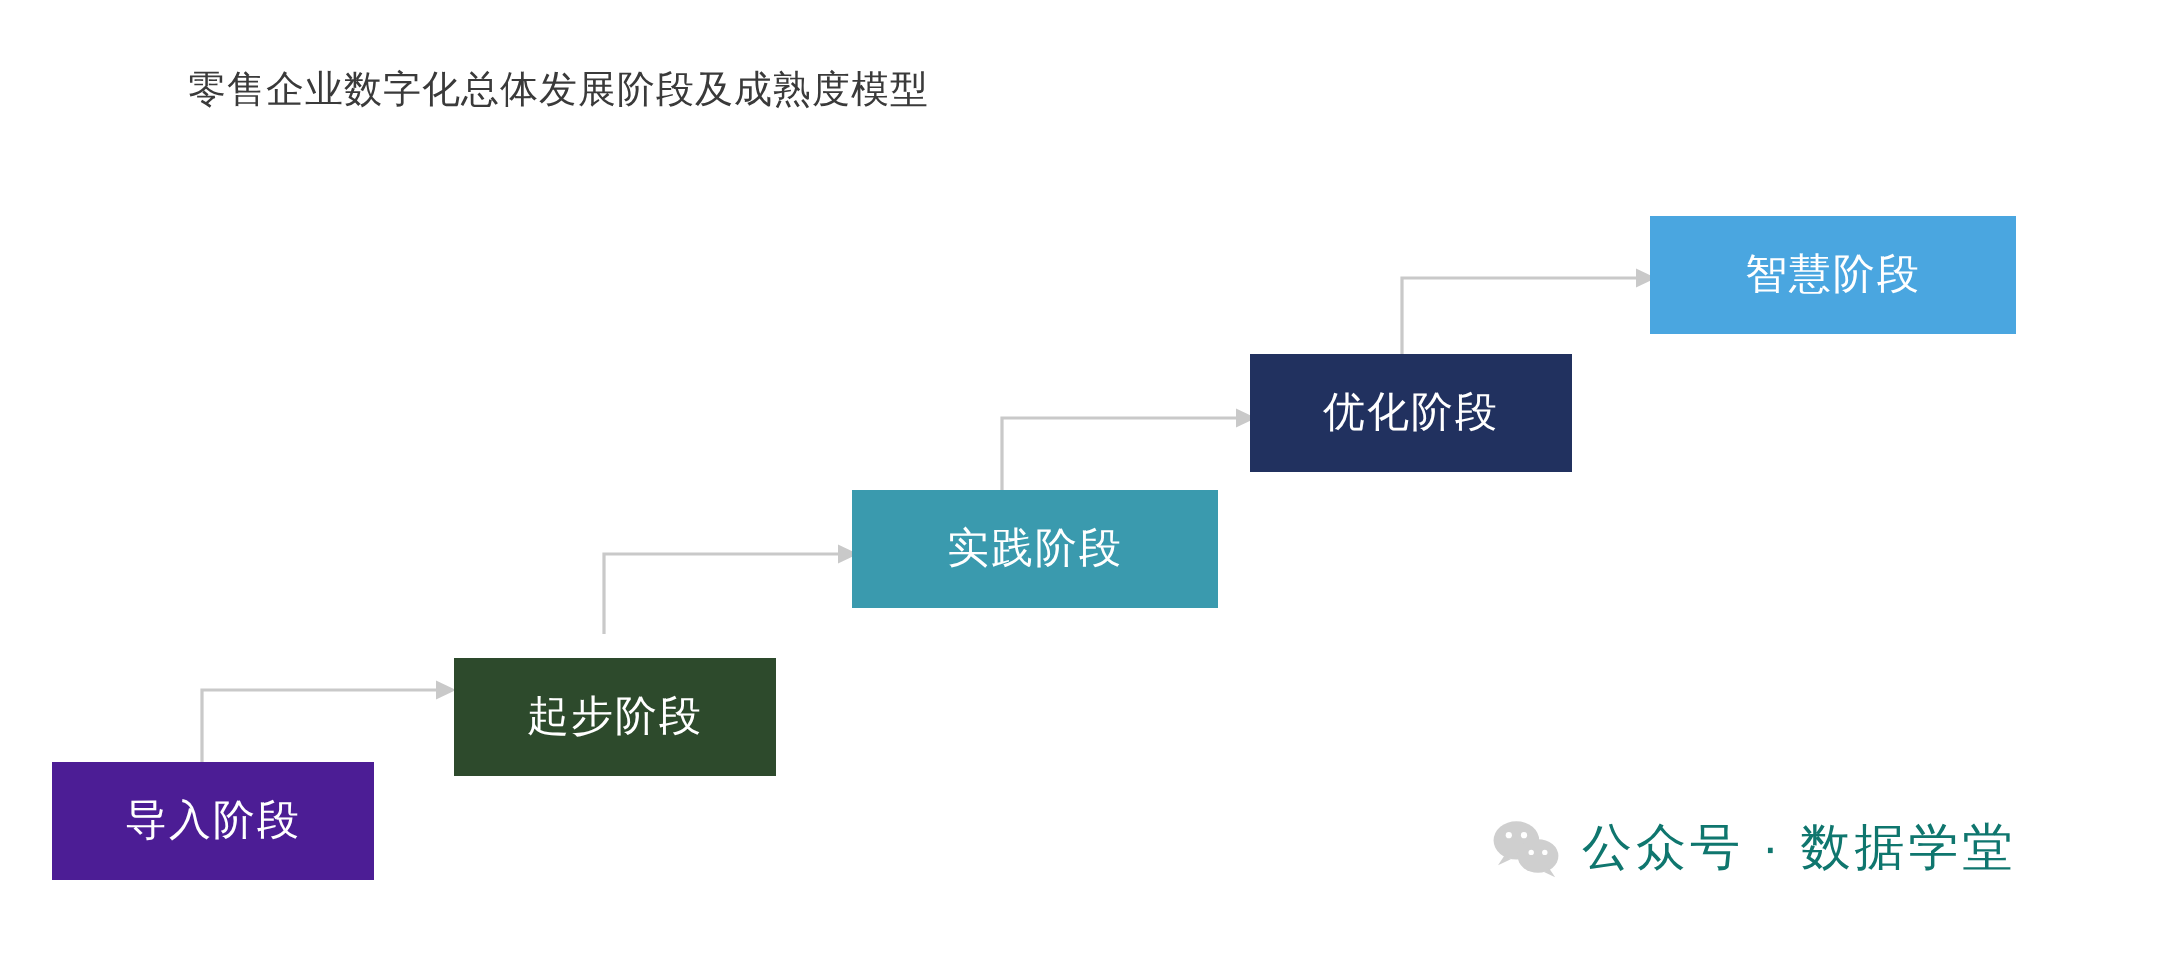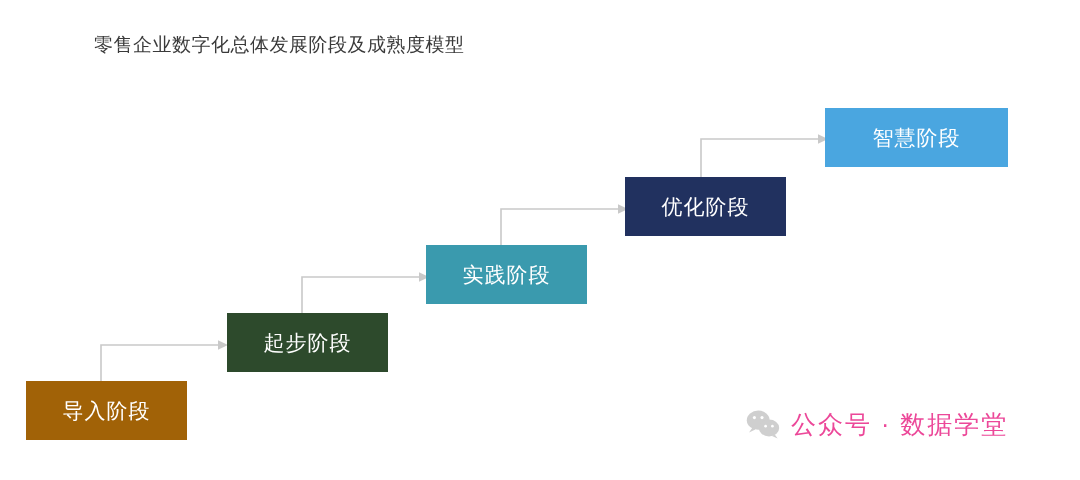--- a/index.html
+++ b/index.html
@@ -68,21 +68,21 @@
     align-items: center;
     gap: 11px;
   }
   #watermark .wm-icon {
     width: 34px;
     height: 30px;
     flex: 0 0 auto;
   }
   #watermark .wm-text {
     font-size: 25px;
-    color: #ec4899;
+    color: #0f766e;
     letter-spacing: 2px;
     white-space: nowrap;
     line-height: 1;
   }
 </style>
 </head>
 <body>
 
 <div id="canvas">
 
@@ -109,29 +109,29 @@
     </svg>
   </div>
 
   <div class="connector" style="left:700px; top:133px; width:132px; height:46px;">
     <svg width="132" height="46" viewBox="0 0 132 46">
       <path d="M 1,46 L 1,6 L 118,6" fill="none" stroke="#c9c9c9" stroke-width="1.6"></path>
       <path d="M 118,1.2 L 128,6 L 118,10.8 Z" fill="#c9c9c9"></path>
     </svg>
   </div>
 
-  <div class="stage-box" style="left:26px; top:381px; width:161px; height:59px; background:#a16207;">
+  <div class="stage-box" style="left:26px; top:381px; width:161px; height:59px; background:#4c1d95;">
     <span class="stage-label">导入阶段</span>
   </div>
 
-  <div class="stage-box" style="left:227px; top:313px; width:161px; height:59px; background:#2d4a2c;">
+  <div class="stage-box" style="left:227px; top:329px; width:161px; height:59px; background:#2d4a2c;">
     <span class="stage-label">起步阶段</span>
   </div>
 
-  <div class="stage-box" style="left:426px; top:245px; width:161px; height:59px; background:#3a9aae;">
+  <div class="stage-box" style="left:426px; top:245px; width:183px; height:59px; background:#3a9aae;">
     <span class="stage-label">实践阶段</span>
   </div>
 
   <div class="stage-box" style="left:625px; top:177px; width:161px; height:59px; background:#21315f;text-align:right;">
     <span class="stage-label">优化阶段</span>
   </div>
 
   <div class="stage-box" style="left:825px; top:108px; width:183px; height:59px; background:#4aa6e0;">
     <span class="stage-label">智慧阶段</span>
   </div>

